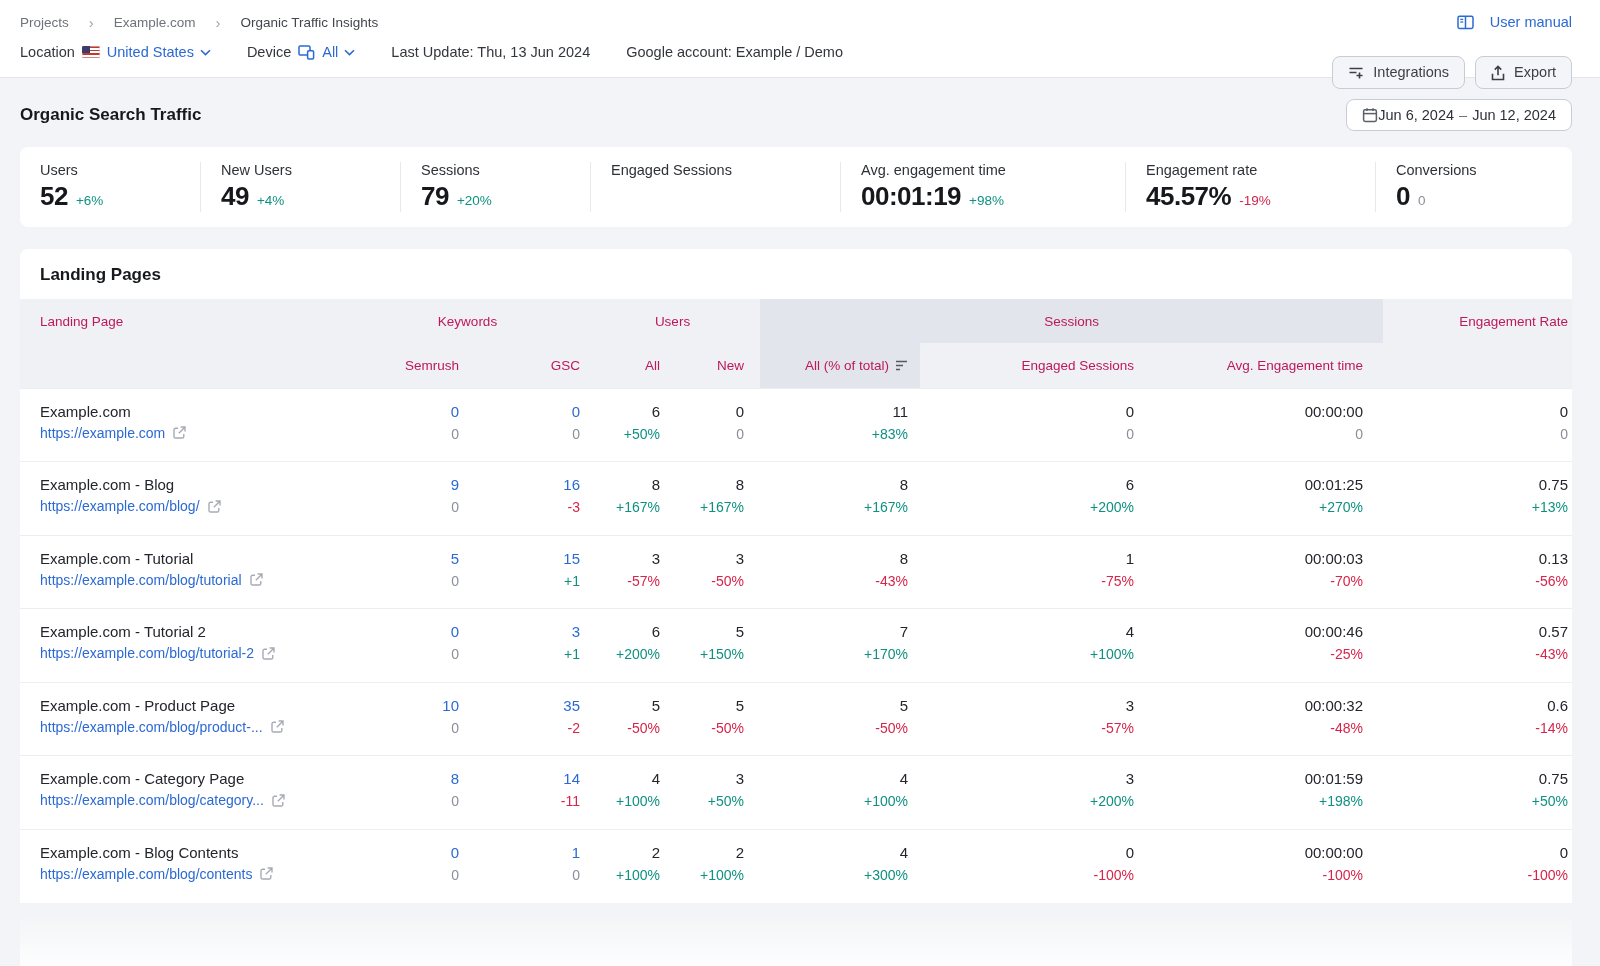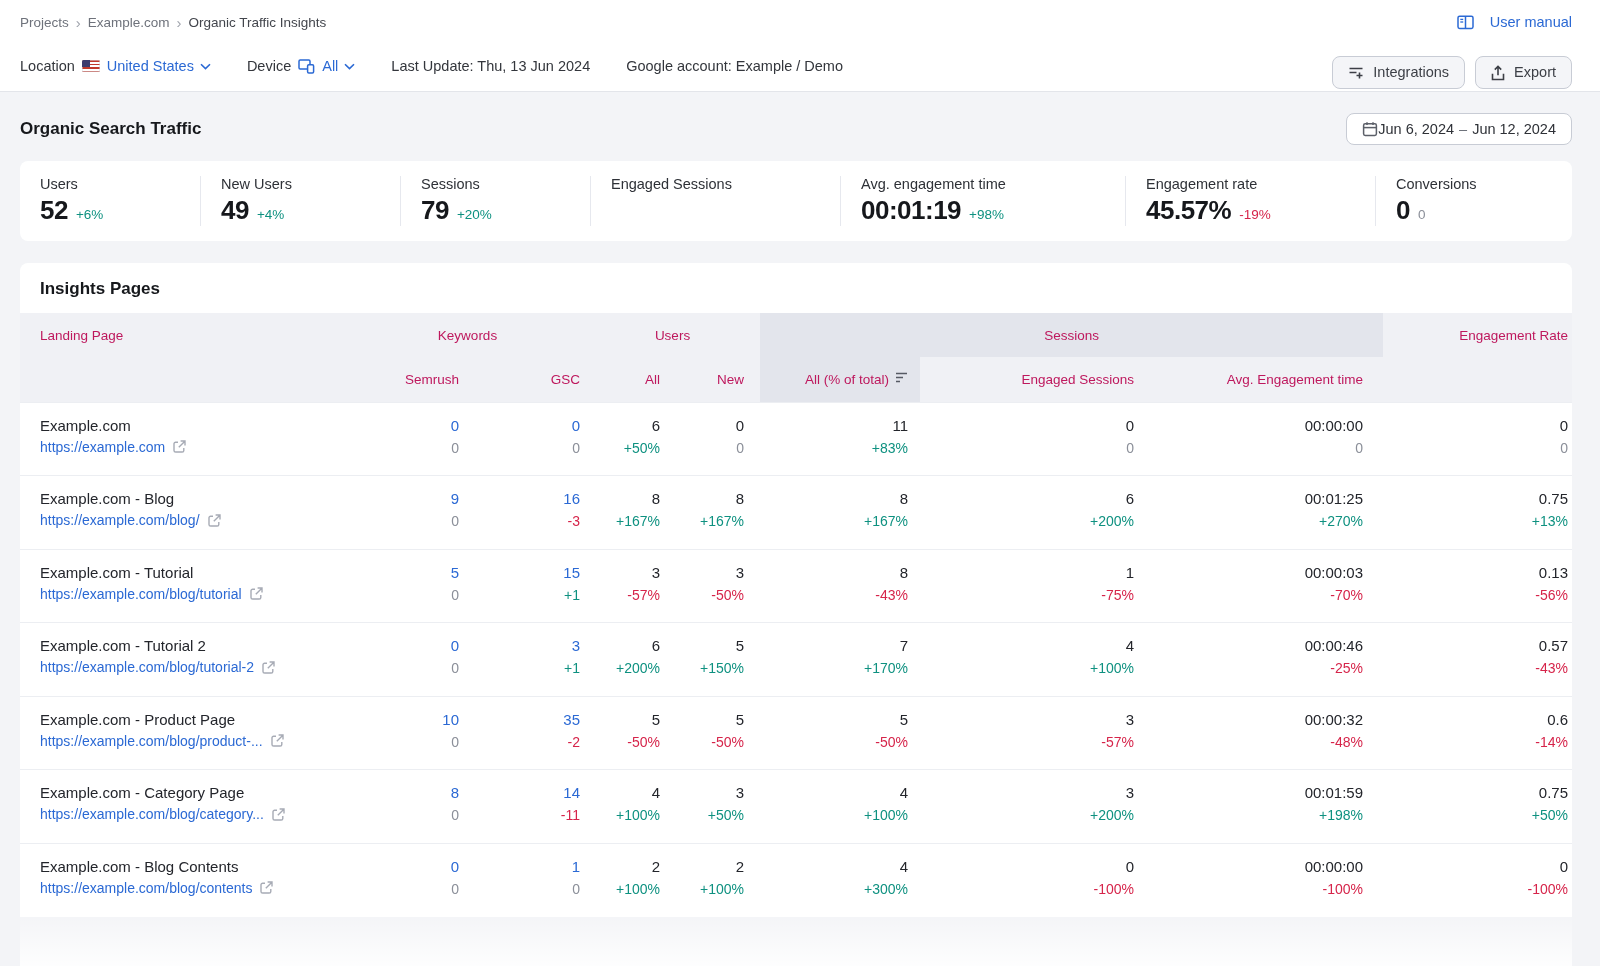--- a/index.html
+++ b/index.html
@@ -4,27 +4,27 @@
 <style>
   * { box-sizing: border-box; }
   html,body { margin:0; padding:0; }
   body {
     width:1600px; height:966px; overflow:hidden; position:relative;
     background:#f3f4f7; color:#23252b;
     font-family:"Liberation Sans", sans-serif;
   }
   
   .tophdr { background:#fff; padding:15px 28px 17px 20px; position:relative; border-bottom:1px solid #e3e5ea; }
-  .breadcrumb { font-size:13.5px; color:#6e727b; display:flex; gap:7px; align-items:center; }
+  .breadcrumb { font-size:13.5px; color:#6e727b; display:flex; gap:20px; align-items:center; }
   .bc-item { cursor:pointer; }
   .bc-item.current { color:#43464d; }
   .bc-sep { color:#a0a4ad; font-size:15px; line-height:1; }
   .title-row { margin-top:11px; font-size:21px; font-weight:bold; color:#16181c; }
   .title-domain { font-weight:normal; color:#7d818b; margin-left:7px; }
-  .meta-row { margin-top:28px; display:flex; align-items:center; gap:36px; font-size:14.5px; color:#33363c; }
+  .meta-row { margin-top:14px; display:flex; align-items:center; gap:36px; font-size:14.5px; color:#33363c; }
   .meta-group { display:flex; align-items:center; gap:7px; }
   .meta-link { color:#2b69d4; display:inline-flex; align-items:center; gap:6px; cursor:pointer; }
   .flag-us { width:18px; height:12px; border-radius:1.5px; display:inline-block; position:relative; overflow:hidden;
     background:repeating-linear-gradient(180deg,#c0392b 0 1.8px,#fff 1.8px 3.6px); box-shadow:0 0 0 0.5px #d7dae0 inset; }
   .flag-us::after { content:""; position:absolute; top:0; left:0; width:8px; height:6.5px; background:#3c3b6e; }
   .user-manual { position:absolute; top:14px; right:28px; color:#2b69d4; font-size:14.5px; display:flex; gap:16px; align-items:center; cursor:pointer; }
   .hdr-buttons { position:absolute; top:56px; right:28px; display:flex; gap:10px; }
   .btn { display:inline-flex; align-items:center; gap:9px; background:#f4f5f8; border:1px solid #c8ccd5; border-radius:8px;
     padding:6px 15px; font-size:14.5px; color:#3c3f46; cursor:pointer; line-height:19px; }
   
@@ -50,21 +50,21 @@
   .lp-card { margin-top:22px; background:#fff; border-radius:8px 8px 0 0; overflow:hidden; }
   .lp-title { font-size:17px; font-weight:bold; padding:16px 20px 14px; color:#16181c; }
   table { border-collapse:collapse; table-layout:fixed; width:1552px; }
   thead th { background:#f0f1f5; font-weight:normal; font-size:13.5px; color:#be185d; padding:0; }
   thead tr:nth-child(1){ height:44px; } thead tr:nth-child(2){ height:45px; }
   th.hl { background:#e3e5ec; }
   th.landing { text-align:left; vertical-align:top; padding:15px 0 0 20px; }
   th.grp { text-align:center; vertical-align:middle; }
   th.er-head { vertical-align:top; padding:15px 4px 0 0; text-align:right; }
   th.sub { text-align:right; vertical-align:middle; }
-  .sub-inner { display:inline-flex; gap:6px; }
+  .sub-inner { display:inline-flex; align-items:center; gap:6px; }
   .c-sem{padding-right:6px}.c-gsc{padding-right:5px}.c-uall{padding-right:5px}.c-unew{padding-right:16px}
   .c-sall{padding-right:12px}.c-eng{padding-right:6px}.c-avg{padding-right:20px}.c-er{padding-right:4px}
   tbody tr { height:73.5px; }
   tbody td { border-top:1px solid #eceef2; vertical-align:top; padding-top:12px; }
   td.num { text-align:right; }
   .v { font-size:15px; color:#23252b; line-height:21px; }
   .v.link { color:#2b69d4; cursor:pointer; }
   .dif { font-size:14px; line-height:24px; }
   .td-landing { padding-left:20px; }
   .lp-name { font-size:15px; color:#23252b; line-height:21px; }
@@ -217,21 +217,21 @@
       <div class="metric">
         <div class="metric-label">Conversions</div>
         <div class="metric-value-row">
           <span class="metric-value">0</span>
           <span class="metric-diff neutral">0</span>
         </div>
       </div>
     </section>
 
   <section class="lp-card">
-    <div class="lp-title">Insights Pages</div>
+    <div class="lp-title">Landing Pages</div>
     <table>
       <colgroup>
         <col style="width:330px">
           <col style="width:115px">
           <col style="width:120px">
           <col style="width:80px">
           <col style="width:95px">
         <col style="width:160px">
           <col style="width:220px">
           <col style="width:243px">

